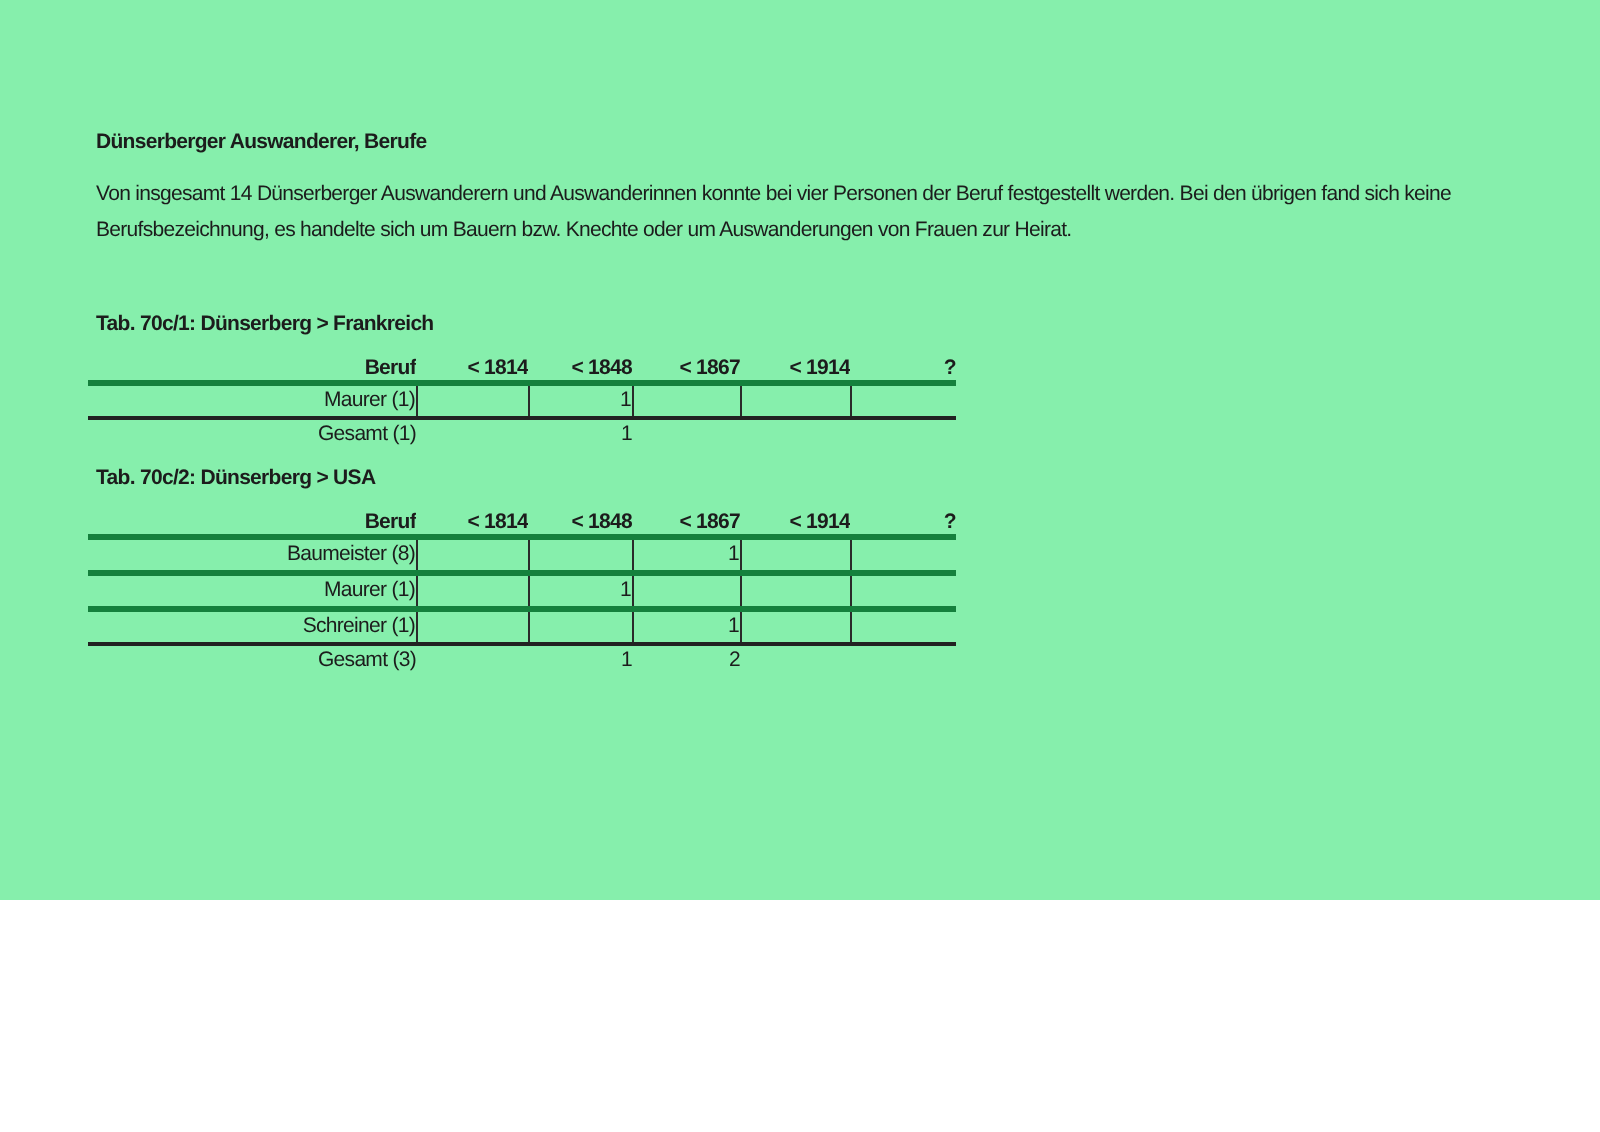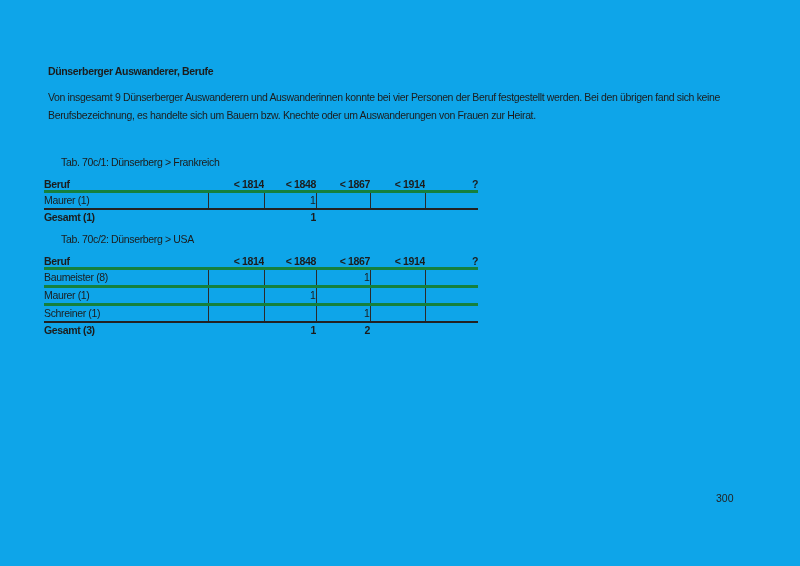--- a/index.html
+++ b/index.html
@@ -1,47 +1,47 @@
 <!DOCTYPE html>
 <html><head>
 <meta charset="utf-8">
 <style>
   html, body { margin:0; padding:0; background:#ffffff; }
   .page {
-    position:relative; width:800px; height:566px; background:#0ea5e9;
+    position:relative; width:800px; height:450px; background:#86efac;
     font-family:"Liberation Sans", sans-serif; font-size:10.5px;
     color:#1c1c1c; letter-spacing:-0.35px; overflow:hidden;
   }
   .heading { position:absolute; left:48px; top:65px; font-weight:bold; }
   .para { position:absolute; left:48px; top:88px; width:722px; }
   .para .line { line-height:18px; white-space:nowrap; }
   .tbl-section { position:absolute; left:44px; width:434px; }
   #sec-frankreich { top:156px; }
   #sec-usa { top:233px; }
-  .tbl-title { margin:0 0 0 17px; font-size:10.5px; font-weight:normal; line-height:13px; }
+  .tbl-title { margin:0 0 0 4px; font-size:10.5px; font-weight:bold; line-height:13px; }
   table.data { border-collapse:collapse; table-layout:fixed; width:434px; margin-top:9px; }
   table.data td { height:15px; line-height:15px; padding:0; vertical-align:middle; overflow:hidden; }
   table.data thead td { font-weight:bold; height:12px; line-height:12px; border-bottom:2px solid #222222; }
   table.data tbody td { border-top:3px solid #15803d; border-bottom:1px solid #2a2a2a; }
   table.data tbody td + td { border-left:1px solid #2a2a2a; }
   table.data tbody tr.last td { border-bottom:2px solid #222222; }
-  table.data tfoot td { font-weight:bold; border:none; }
-  td.beruf { text-align:left; padding-left:3px; }
+  table.data tfoot td { font-weight:normal; border:none; }
+  td.beruf { text-align:right; padding-left:3px; }
   td.num { text-align:right; padding-right:7px; }
   .pagenum { position:absolute; left:716px; top:492px; letter-spacing:0; color:#222222; }
 </style>
 </head>
 <body>
 
 <div class="page">
 
   <div class="heading">Dünserberger Auswanderer, Berufe</div>
 
   <div class="para">
-    <div class="line">Von insgesamt 9 Dünserberger Auswanderern und Auswanderinnen konnte bei vier Personen der Beruf festgestellt werden. Bei den übrigen fand sich keine</div>
+    <div class="line">Von insgesamt 14 Dünserberger Auswanderern und Auswanderinnen konnte bei vier Personen der Beruf festgestellt werden. Bei den übrigen fand sich keine</div>
     <div class="line">Berufsbezeichnung, es handelte sich um Bauern bzw. Knechte oder um Auswanderungen von Frauen zur Heirat.</div>
   </div>
 
   <section class="tbl-section" id="sec-frankreich">
     <h2 class="tbl-title">Tab. 70c/1: Dünserberg &gt; Frankreich</h2>
     <table class="data">
       <colgroup>
         <col style="width:164px">
           <col style="width:56px">
           <col style="width:52px">

